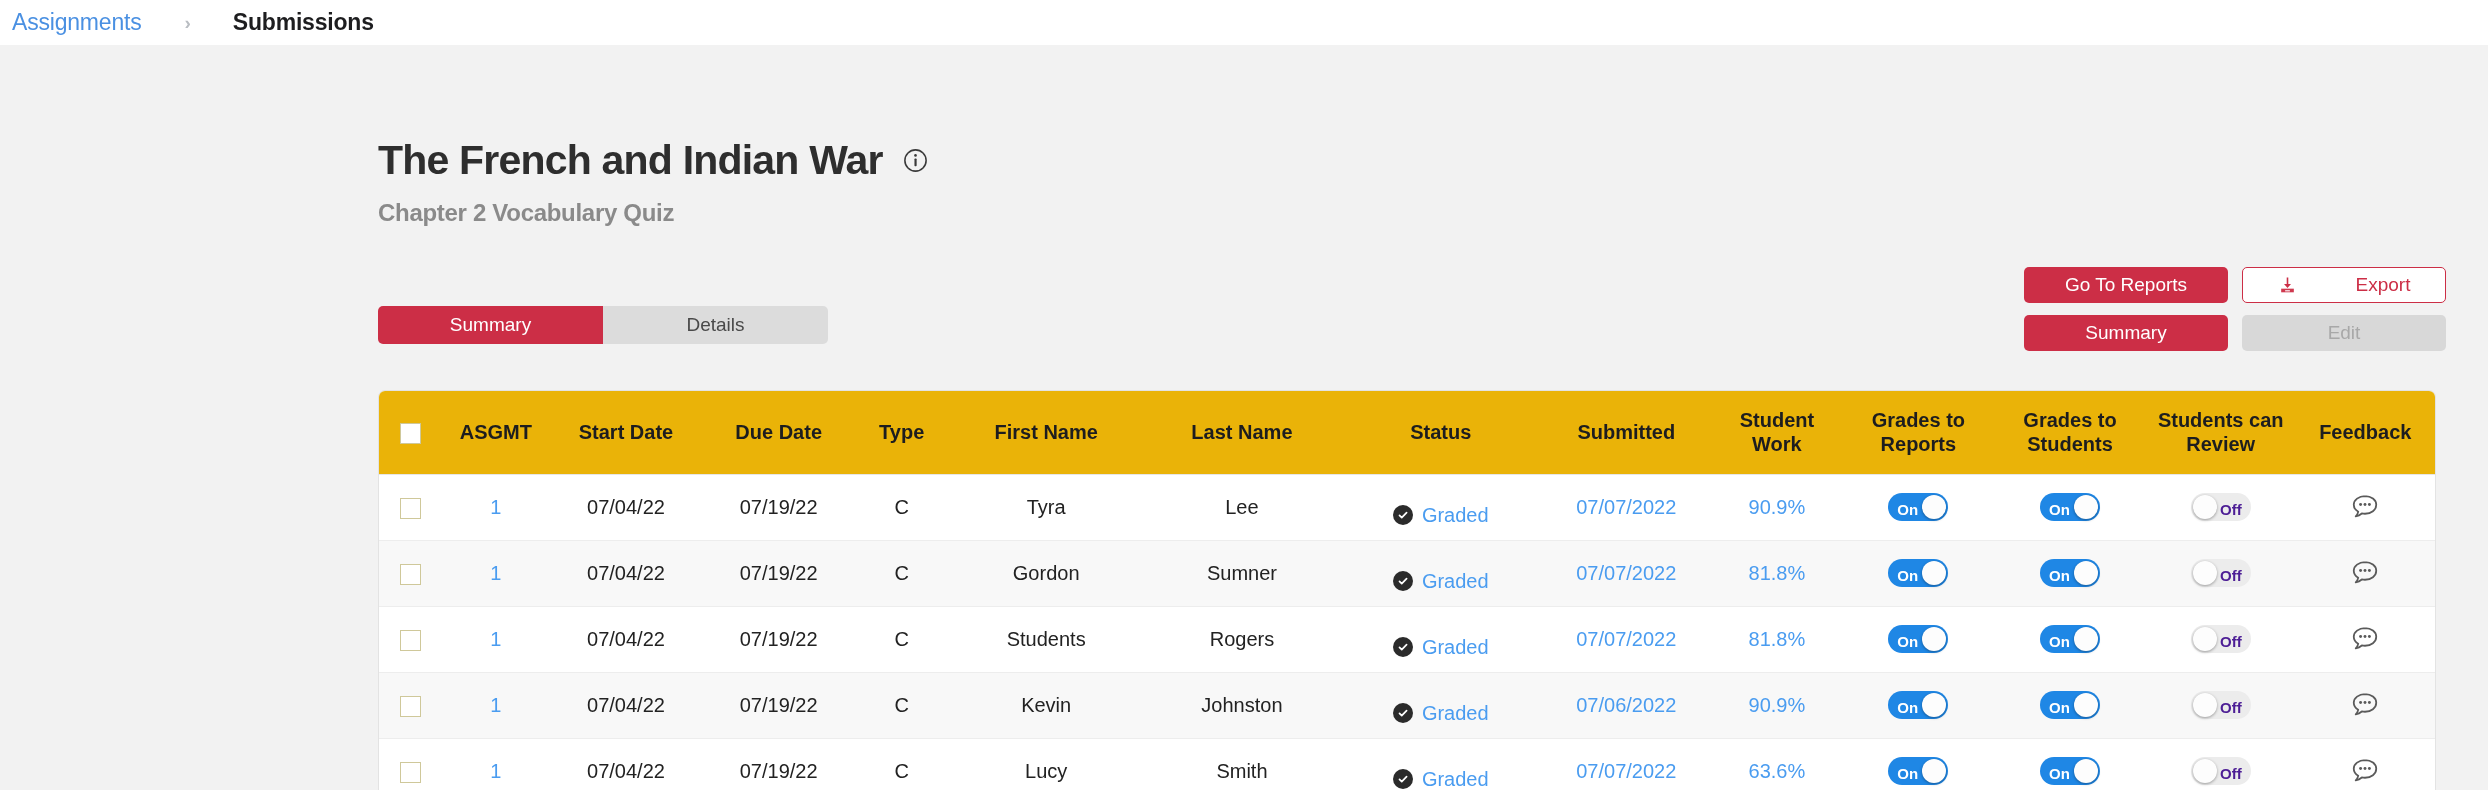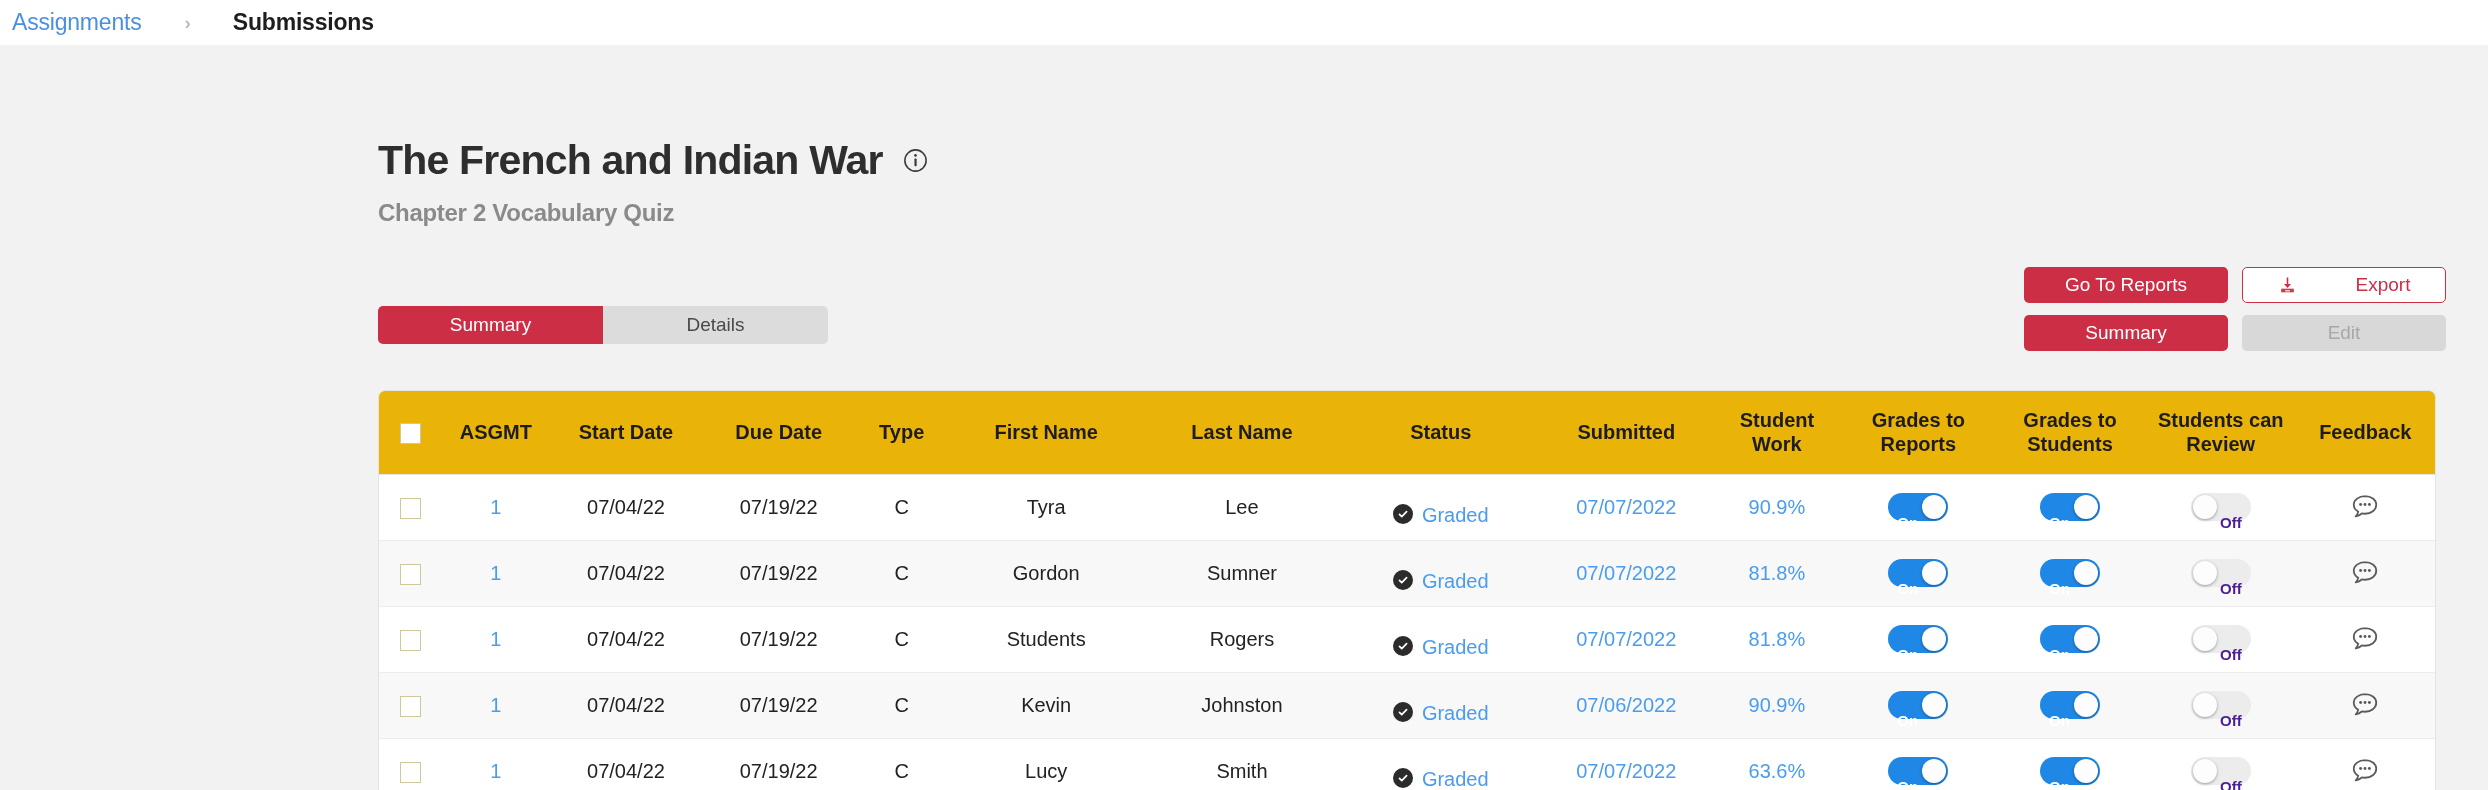--- a/index.html
+++ b/index.html
@@ -168,21 +168,21 @@
     width: 21px; height: 21px;
     border: 1px solid #cfc89a;
     background: #fff;
     display: inline-block;
     cursor: pointer;
     vertical-align: middle;
   }
 
   .link { color: #4a9cf0; cursor: pointer; }
 
-  .status-cell { display: flex; align-items: flex-start; justify-content: center; gap: 9px; margin-top: 16px; }
+  .status-cell { display: flex; align-items: center; justify-content: center; gap: 9px; margin-top: 16px; }
   .check-badge {
     width: 20px; height: 20px; border-radius: 50%;
     background: #2b2b2b;
     display: inline-flex; align-items: center; justify-content: center;
     flex: 0 0 auto;
   }
 
   
   .toggle {
     width: 60px; height: 28px;
@@ -192,21 +192,21 @@
     cursor: pointer;
     vertical-align: middle;
   }
   .toggle .knob {
     position: absolute; top: 2px;
     width: 24px; height: 24px; border-radius: 50%;
     background: #fdfdfd;
     box-shadow: 0 1px 3px rgba(0,0,0,0.35);
   }
   .toggle .lbl {
-    position: absolute; top: 16px; height: 28px;
+    position: absolute; top: 3px; height: 28px;
     line-height: 28px; font-size: 15px; font-weight: bold;
   }
   .toggle.on { background: #1f87e5; }
   .toggle.on .knob { right: 2px; }
   .toggle.on .lbl { left: 9px; color: #ffffff; }
   .toggle.off { background: #ececec; }
   .toggle.off .knob { left: 2px; }
   .toggle.off .lbl { right: 9px; color: #4c1d95; }
 
   .fb-icon { display: inline-flex; cursor: pointer; vertical-align: middle; }

